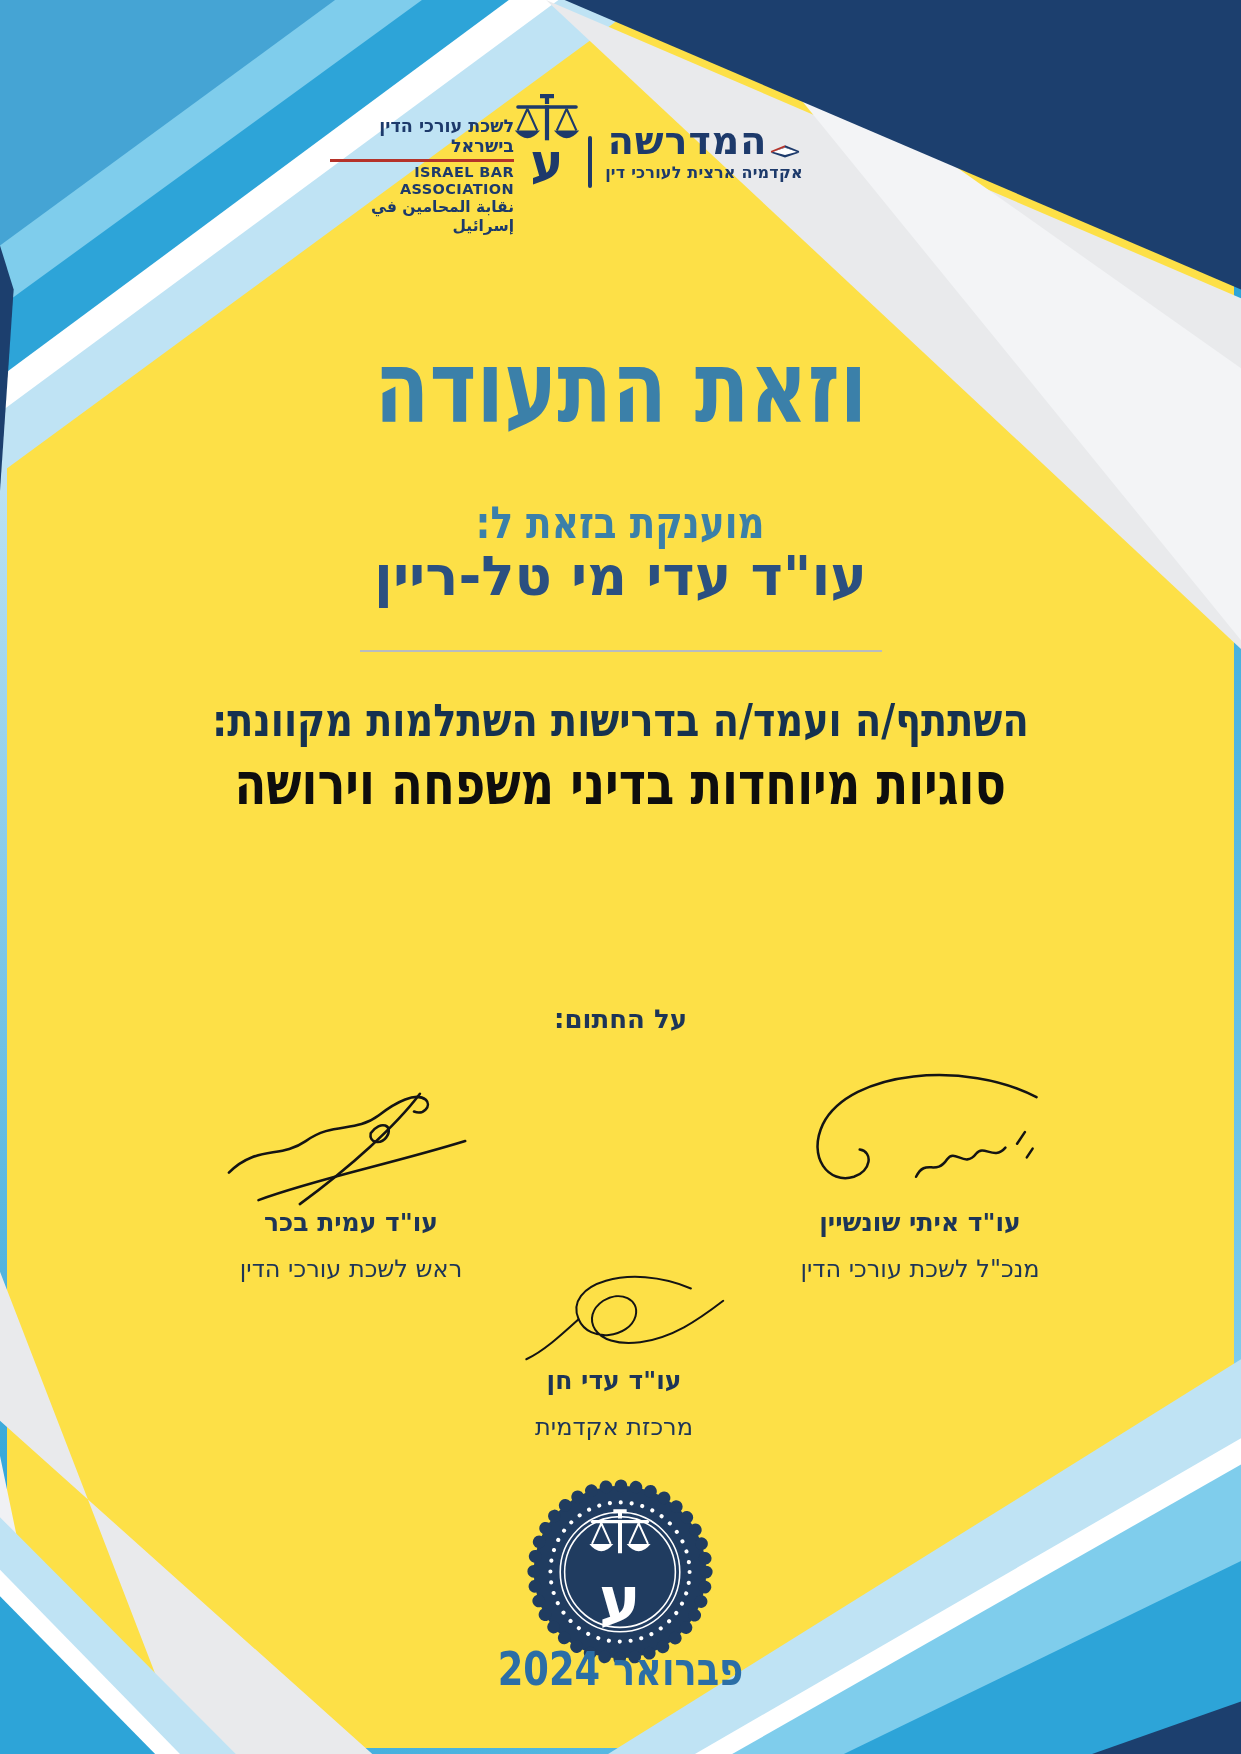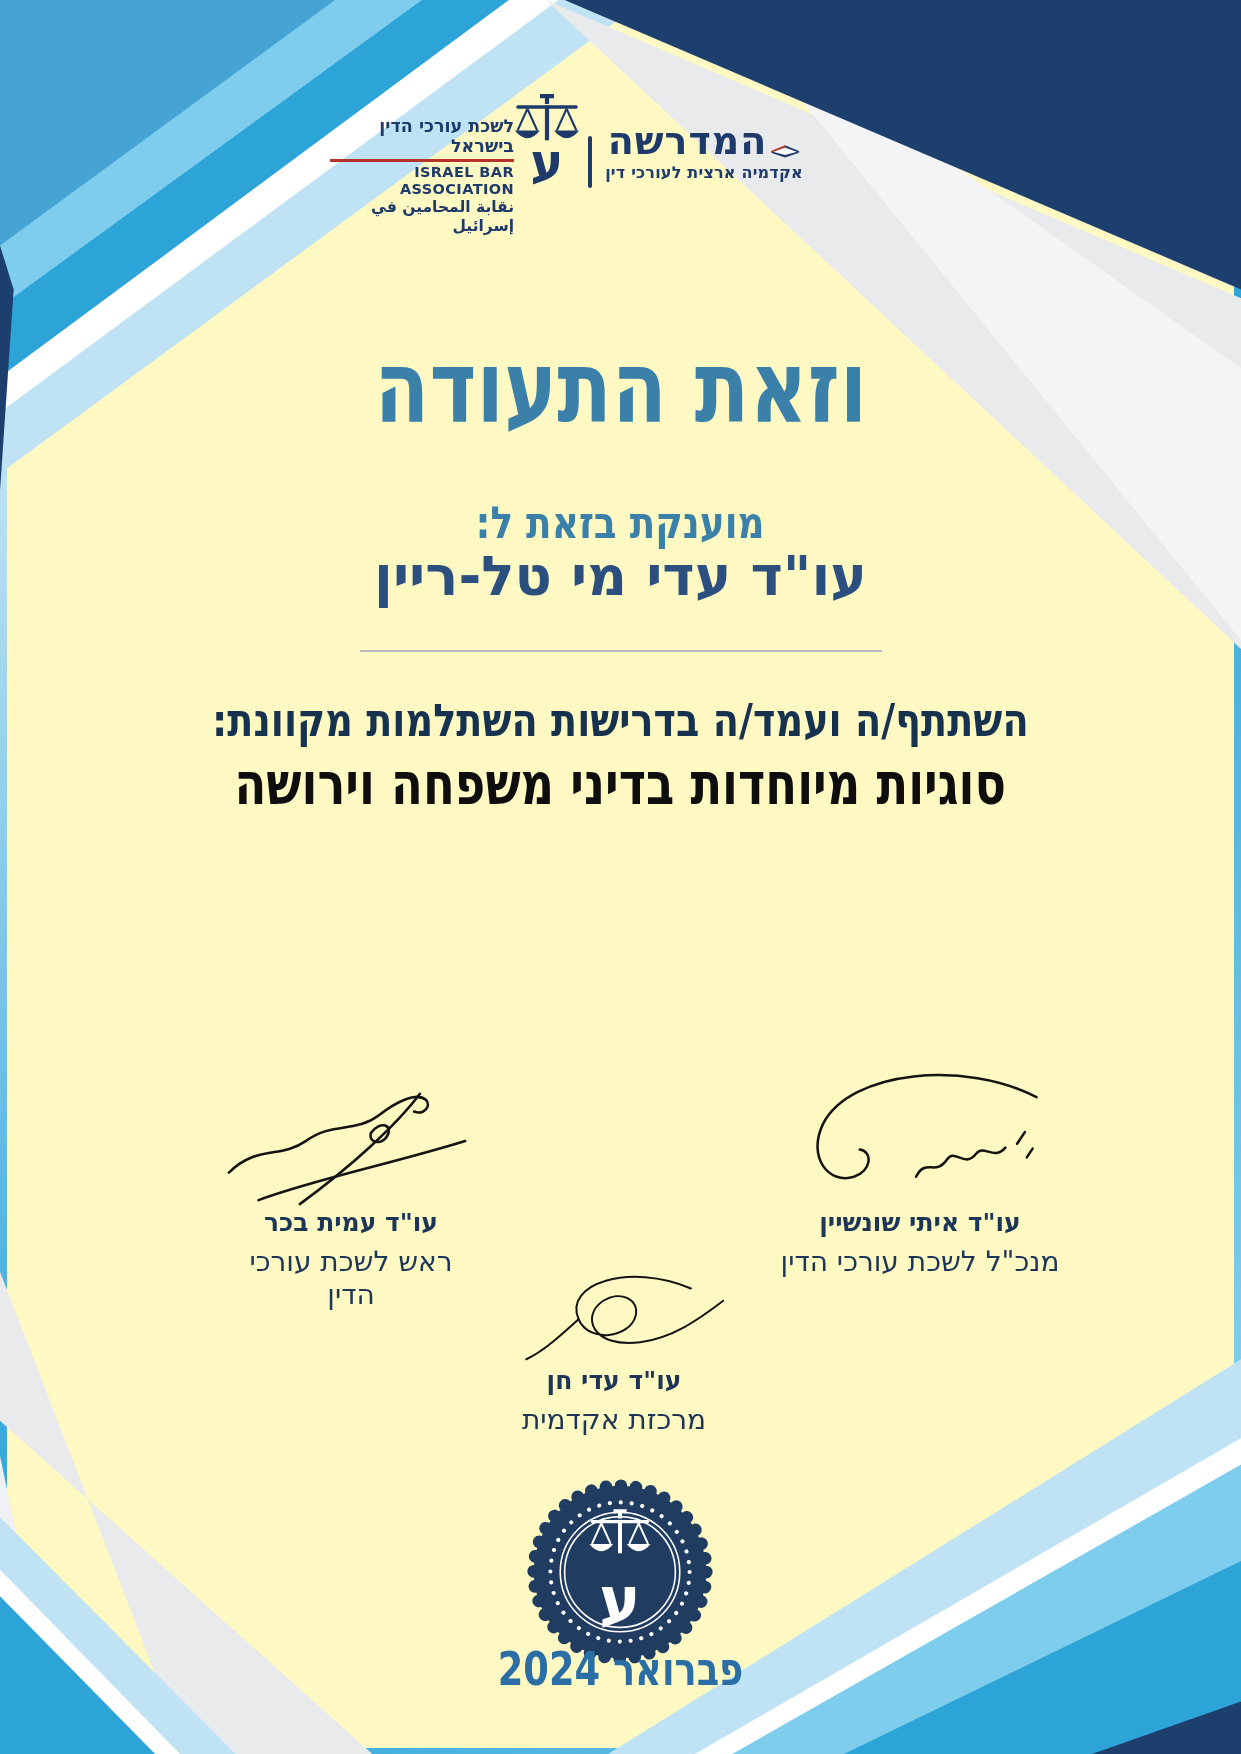--- a/index.html
+++ b/index.html
@@ -1,17 +1,17 @@
 <!DOCTYPE html>
 <html style="--navy: #1d3a6b; --deep_navy: #1c3f6e; --title_blue: #3b80a9; --recipient_blue: #2b5080; --text_navy: #16324f; --sign_navy: #1d3557; --seal_navy: #203c60; --date_blue: #2b6ea6; --red_accent: #b5332a; --cyan: #2da4d8; --light_blue: #7fcdec; --pale_blue: #bfe3f4; --gray_shape: #e9eaec; --divider_gray: #b9bcc0; --ink: #141414;"><head>
 <meta charset="utf-8">
 <style>
   html,body{margin:0;padding:0;background:#ffffff;}
   body{font-family:"DejaVu Sans", sans-serif;}
-  .page{position:relative;width:1241px;height:1754px;margin:0 auto;background:#fef9c3;overflow:hidden;text-decoration:underline;}
+  .page{position:relative;width:1241px;height:1754px;margin:0 auto;background:#fde047;overflow:hidden;text-decoration:underline;}
   .dec{position:absolute;inset:0;z-index:0;pointer-events:none;}
   .dec > div{position:absolute;}
   .shape{inset:0;width:100%;height:100%;}
 
   
   .edge-left{left:0;top:26%;bottom:12%;width:7px;background:linear-gradient(var(--pale_blue,#bfe3f4),var(--cyan,#2da4d8));}
   .edge-right{right:0;top:16%;bottom:22%;width:7px;background:linear-gradient(var(--cyan,#2da4d8),var(--light_blue,#7fcdec));}
   .edge-bottom{left:0;right:0;bottom:0;height:6px;background:linear-gradient(90deg,var(--cyan,#2da4d8),var(--light_blue,#7fcdec));}
 
   
@@ -76,21 +76,21 @@
   .sig path{fill:none;stroke:var(--ink,#141414);stroke-width:2.6;stroke-linecap:round;stroke-linejoin:round;}
   .sig-right{left:772px;top:1068px;width:292px;height:136px;}
   .sig-left{left:222px;top:1082px;width:258px;height:128px;}
   .sig-center{left:462px;top:1270px;width:304px;height:100px;}
 
   .signer{color:var(--sign_navy,#1d3557);text-align:center;}
   .signer-right{left:780px;top:1208px;width:280px;}
   .signer-left{left:222px;top:1208px;width:258px;}
   .signer-center{left:462px;top:1366px;width:304px;}
   .signer-name{font-size:25px;font-weight:bold;}
-  .signer-role{font-size:28px;margin-top:8px;}
+  .signer-role{font-size:24px;margin-top:18px;}
 
   .seal{left:522px;top:1474px;width:196px;height:196px;color:var(--seal_navy,#203c60);}
   .seal svg{width:100%;height:100%;display:block;}
   .date-line{top:1642px;color:var(--date_blue,#2b6ea6);font-size:46px;font-weight:bold;}
 </style>
 </head>
 <body>
 
 <svg width="0" height="0" style="position:absolute" aria-hidden="true">
   <defs>
@@ -181,20 +181,23 @@
   <div class="layer name-line"></div>
 
   <div class="layer center-line course">
     <span class="cond">סוגיות מיוחדות בדיני משפחה וירושה</span>
   </div>
 
   <div class="layer center-line statement">
     <span class="cond85">השתתף/ה ועמד/ה בדרישות השתלמות מקוונת:</span>
   </div>
 
+  <div class="layer center-line signed">
+    <span>על החתום:</span>
+  </div>
 
   <div class="layer sig sig-right">
     <svg viewBox="0 0 300 140">
       <path d="M272,30 C200,-8 80,2 52,58 C36,92 58,120 84,112 C102,106 104,86 90,84"></path>
       <path d="M148,112 C158,92 168,112 180,94 C188,82 198,104 210,88 C218,78 228,96 240,82"></path>
       <path d="M252,78 l8,-12"></path>
       <path d="M262,92 l6,-9"></path>
     </svg>
   </div>
 

